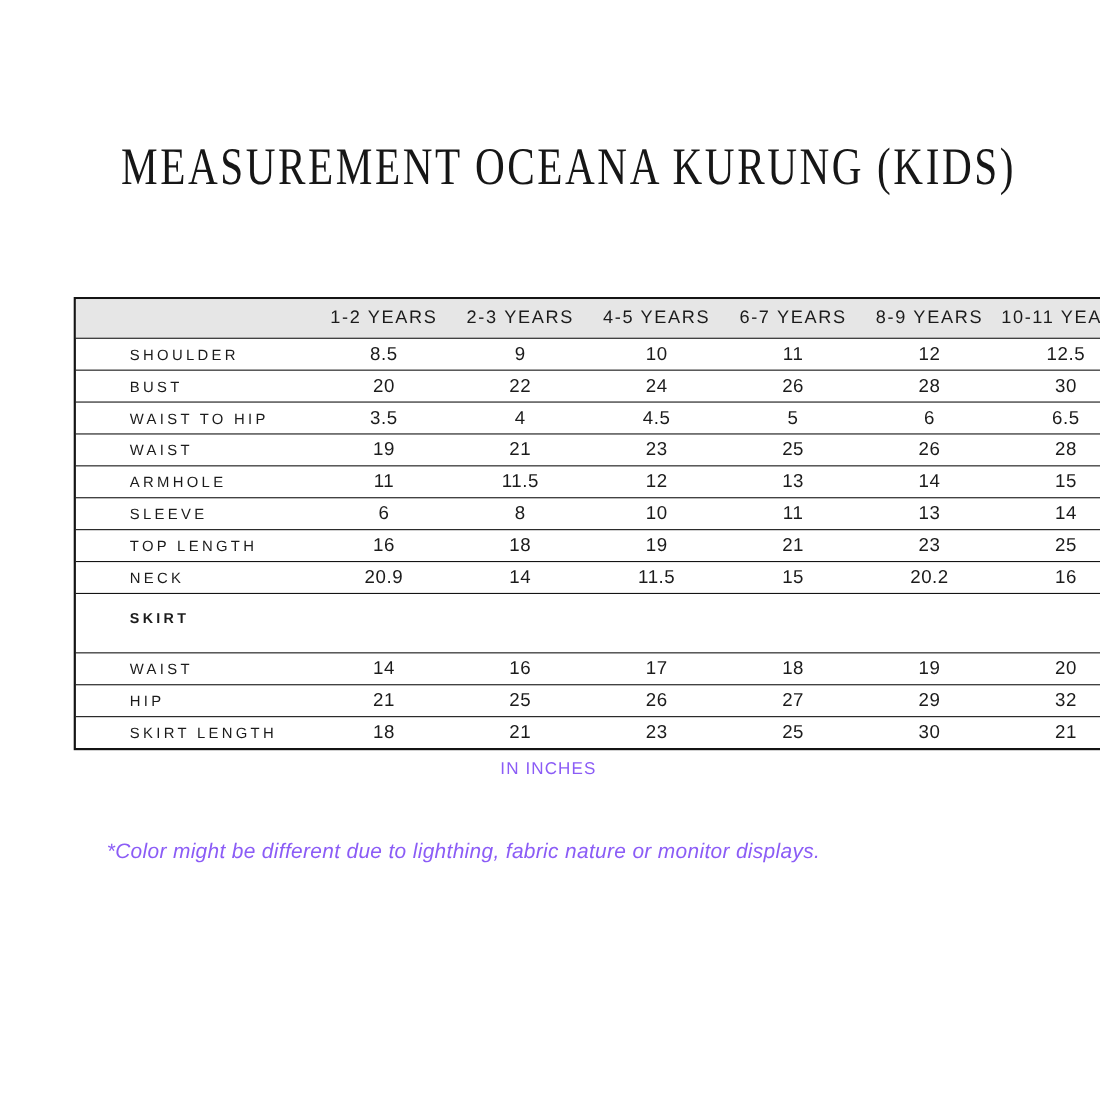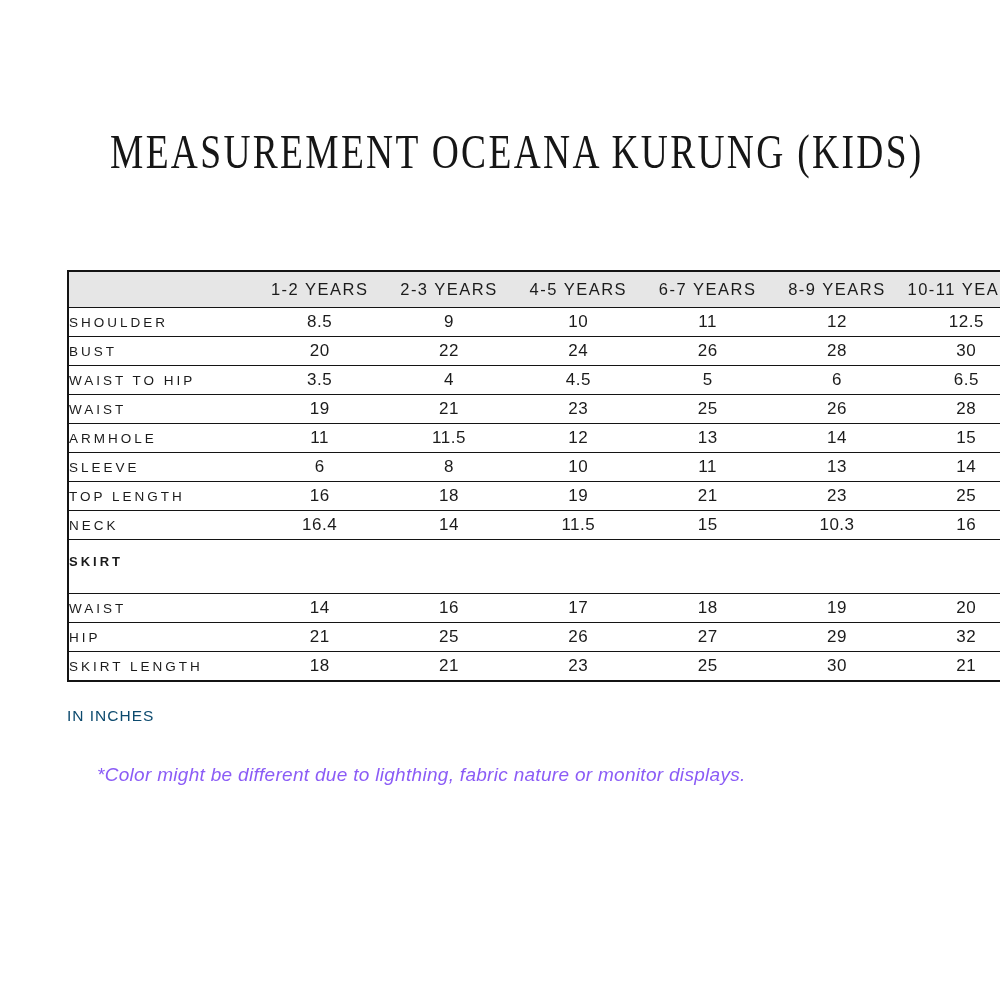--- a/index.html
+++ b/index.html
@@ -60,44 +60,46 @@
   }
   .row.section .cell.label {
     font-weight: bold;
     font-size: 13px;
   }
   .cell {
     box-sizing: border-box;
   }
   .cell.label {
     width: 186px;
+    padding-left: 17px;
     font-size: 13.5px;
     letter-spacing: 3px;
     white-space: nowrap;
+    margin-left: 32px;
   }
   .cell.value {
     flex: 1 1 0;
     text-align: center;
     font-size: 17px;
     letter-spacing: 0.5px;
     white-space: nowrap;
   }
   .row.header .cell.value {
     font-size: 16.5px;
     letter-spacing: 1.5px;
   }
   .unit-note {
     position: absolute;
     left: 67px;
-    top: 707px;
+    top: 691px;
     width: 863px;
-    text-align: left;
+    text-align: center;
     font-size: 15.5px;
     letter-spacing: 1px;
-    color: #0c4a6e;
+    color: #8b5cf6;
   }
   .footnotes {
     position: absolute;
     left: 97px;
     top: 763px;
     font-style: italic;
     font-size: 19px;
     color: #8b5cf6;
   }
   .footnotes p {
@@ -183,25 +185,25 @@
         <div class="cell label">TOP LENGTH</div>
         <div class="cell value">16</div>
         <div class="cell value">18</div>
         <div class="cell value">19</div>
         <div class="cell value">21</div>
         <div class="cell value">23</div>
         <div class="cell value">25</div>
       </div>
       <div class="row">
         <div class="cell label">NECK</div>
-        <div class="cell value">16.4</div>
+        <div class="cell value">20.9</div>
         <div class="cell value">14</div>
         <div class="cell value">11.5</div>
         <div class="cell value">15</div>
-        <div class="cell value">10.3</div>
+        <div class="cell value">20.2</div>
         <div class="cell value">16</div>
       </div>
       <div class="row section">
         <div class="cell label">SKIRT</div>
         <div class="cell value"></div>
         <div class="cell value"></div>
         <div class="cell value"></div>
         <div class="cell value"></div>
         <div class="cell value"></div>
         <div class="cell value"></div>

